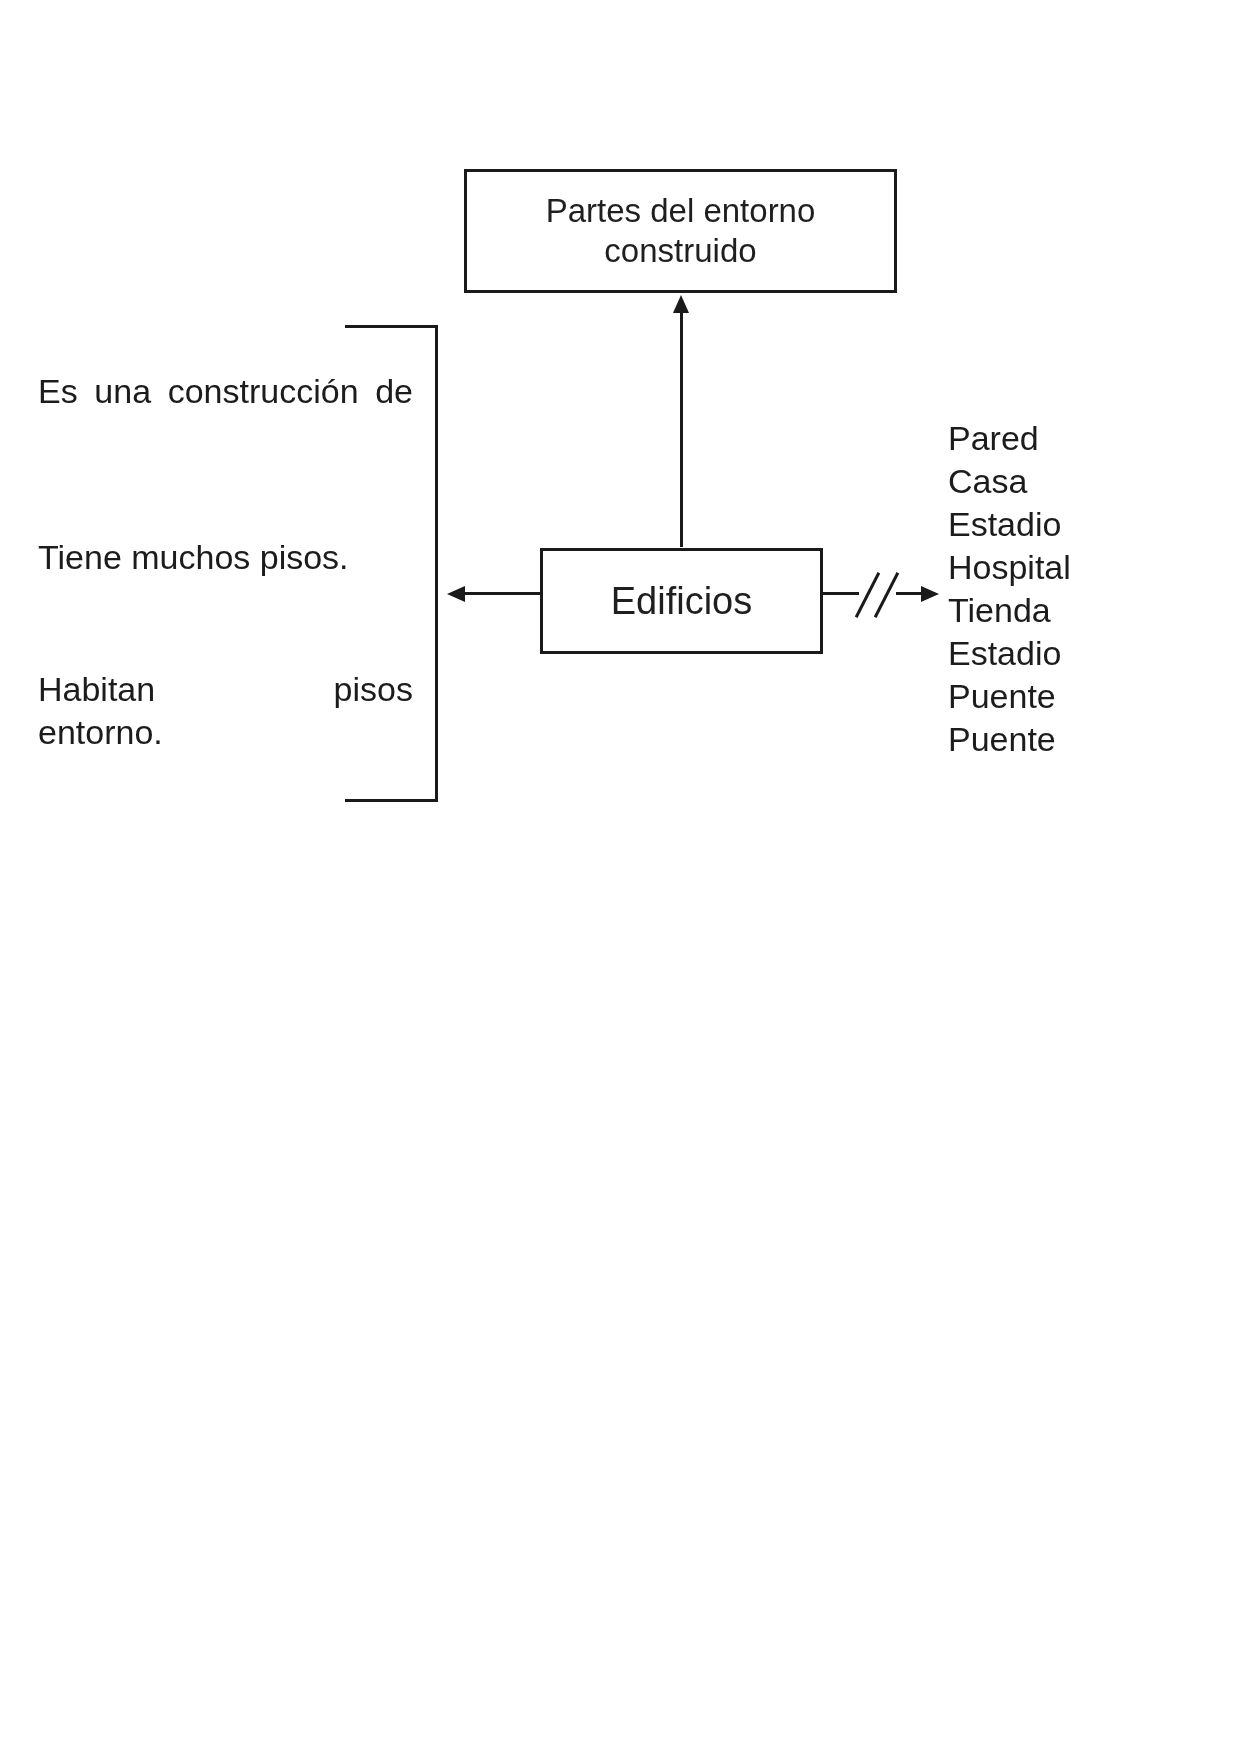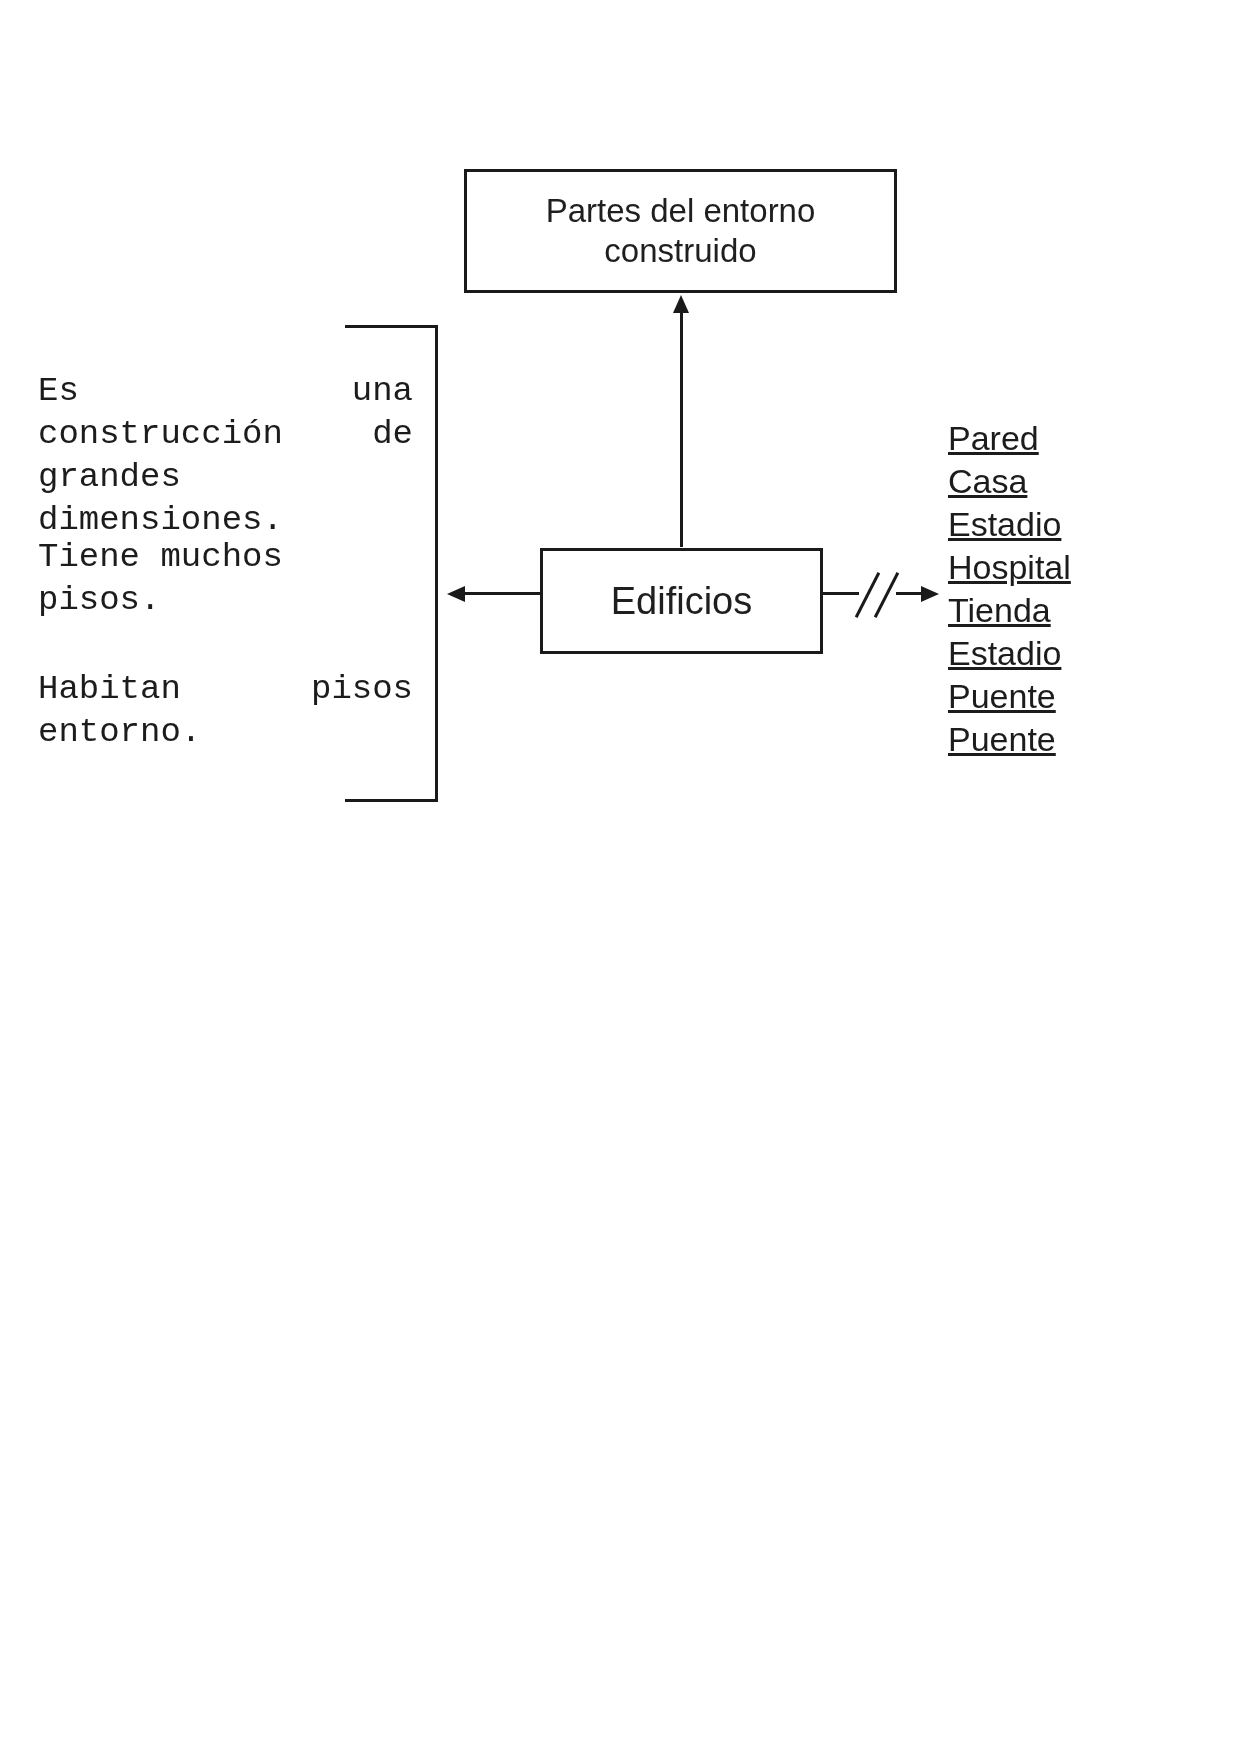--- a/index.html
+++ b/index.html
@@ -84,33 +84,31 @@
   }
 
   
   .note {
     position: absolute;
     left: 38px;
     width: 375px;
     font-size: 34px;
     line-height: 43px;
     color: #1c1c1c;
-    font-family: Liberation Mono, monospace;
   }
   .jline { text-align: justify; text-align-last: justify; }
 
   
   #examples-list {
     position: absolute;
     left: 948px; top: 417px;
     font-size: 34px;
     line-height: 43px;
     color: #1c1c1c;
     white-space: nowrap;
-    text-decoration: underline;
   }
 </style>
 </head>
 <body>
 
 <div class="page">
 
   <div class="node-box" id="top-box">
     <div>Partes del entorno</div>
     <div>construido</div>
@@ -129,21 +127,20 @@
   <div class="hline" style="left:823px; top:592px; width:36px;"></div>
   <div class="slash" style="left:866px; top:570px;"></div>
   <div class="slash" style="left:885px; top:570px;"></div>
   <div class="hline" style="left:896px; top:592px; width:28px;"></div>
   <div class="head-right" style="left:921px; top:586px;"></div>
 
   <div id="left-bracket"></div>
 
   <div class="note" style="top:370px;">
     <div class="jline">Es una construcción de</div>
-    <div>grandes dimensiones.</div>
   </div>
 
   <div class="note" style="top:536px;">
     <div>Tiene muchos pisos.</div>
   </div>
 
   <div class="note" style="top:668px;">
     <div class="jline">Habitan pisos</div>
     <div>entorno.</div>
   </div>

